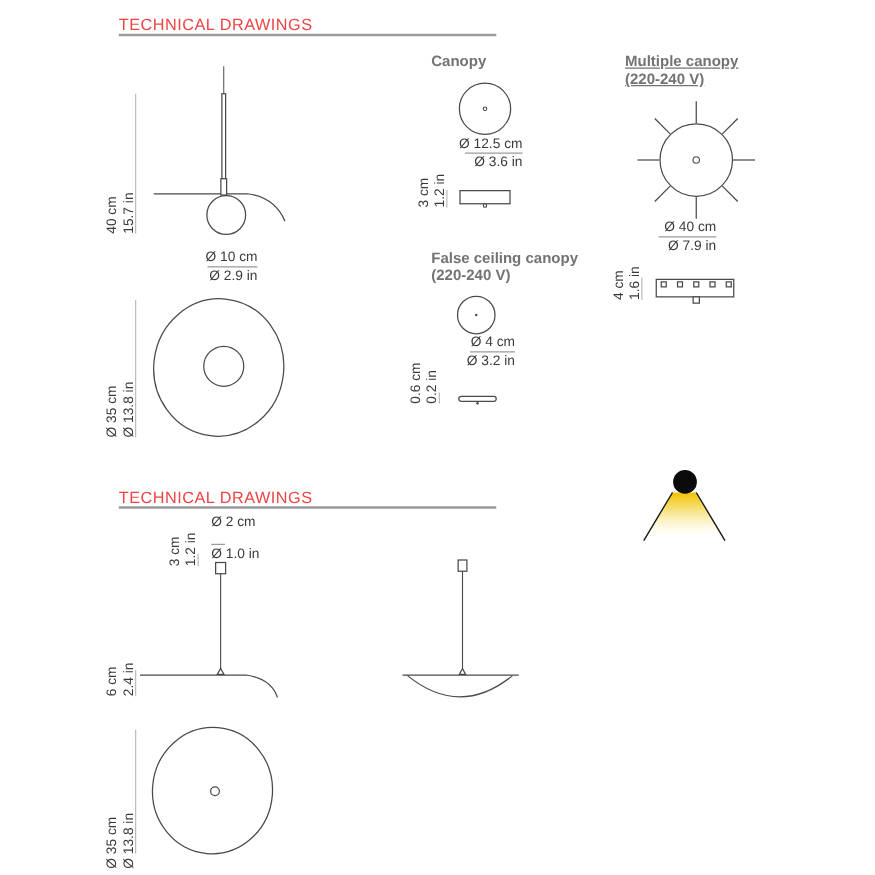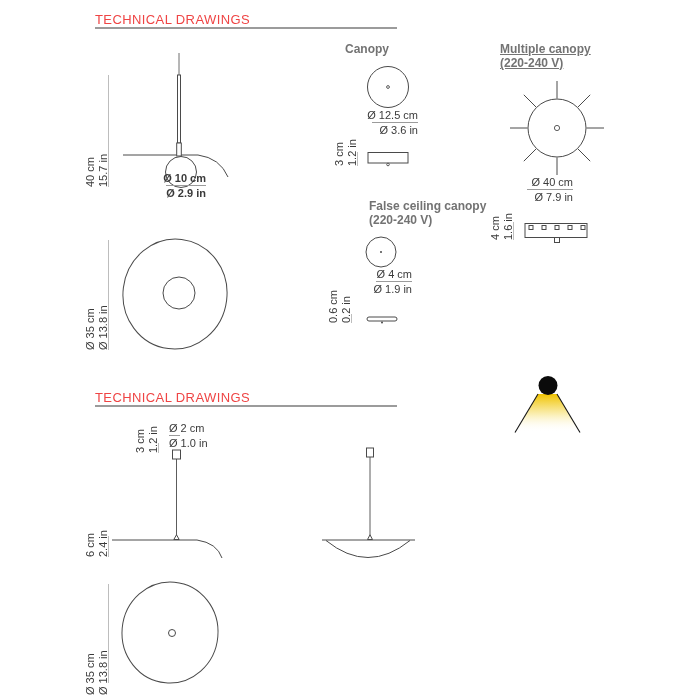--- a/index.html
+++ b/index.html
@@ -127,21 +127,21 @@
   <div class="h1" style="left:95px;top:390px;">TECHNICAL DRAWINGS</div>
   <div class="rule" style="left:95px;top:405px;width:302px;"></div>
 
   <div class="sub" style="left:345px;top:42px;">Canopy</div>
 
   <div class="sub" style="left:500px;top:42px;text-decoration:underline;">
     <div>Multiple canopy</div>
     <div>(220-240 V)</div>
   </div>
 
-  <div class="sub" style="left:345px;top:199px;margin-left:24px;">
+  <div class="sub" style="left:345px;top:199px;">
     <div>False ceiling canopy</div>
     <div>(220-240 V)</div>
   </div>
 
   <div class="lbl vlbl" style="left:96px;top:175px;">40 cm</div>
   <div class="vsep" style="left:107.5px;top:75px;height:112px;"></div>
   <div class="lbl vlbl" style="left:109px;top:175px;">15.7 in</div>
 
   <div class="lbl vlbl" style="left:96px;top:338px;">Ø 35 cm</div>
   <div class="vsep" style="left:107.5px;top:240px;height:110px;"></div>
@@ -164,41 +164,41 @@
   <div class="lbl vlbl" style="left:159px;top:441px;">1.2 in</div>
 
   <div class="lbl vlbl" style="left:96px;top:545px;">6 cm</div>
   <div class="vsep" style="left:107.5px;top:536px;height:21px;"></div>
   <div class="lbl vlbl" style="left:109px;top:545px;">2.4 in</div>
 
   <div class="lbl vlbl" style="left:96px;top:683px;">Ø 35 cm</div>
   <div class="vsep" style="left:107.5px;top:584px;height:99px;"></div>
   <div class="lbl vlbl" style="left:109px;top:683px;">Ø 13.8 in</div>
 
-  <div class="dimpair" style="left:160px;top:172px;width:46px;font-weight:bold;">
+  <div class="dimpair" style="left:160px;top:200px;width:46px;">
     <div>Ø 10 cm</div>
     <div class="bar" style="width:40px;"></div>
     <div>Ø 2.9 in</div>
   </div>
 
   <div class="dimpair" style="left:362px;top:109px;width:56px;">
     <div>Ø 12.5 cm</div>
     <div class="bar" style="width:46px;"></div>
     <div>Ø 3.6 in</div>
   </div>
 
   <div class="dimpair" style="left:517px;top:176px;width:56px;">
     <div>Ø 40 cm</div>
     <div class="bar" style="width:46px;"></div>
     <div>Ø 7.9 in</div>
   </div>
 
   <div class="dimpair" style="left:357px;top:268px;width:55px;">
     <div>Ø 4 cm</div>
     <div class="bar" style="width:36px;"></div>
-    <div>Ø 1.9 in</div>
-  </div>
-
-  <div class="lbl" style="left:169px;top:422px;">Ø 2 cm</div>
+    <div>Ø 3.2 in</div>
+  </div>
+
+  <div class="lbl" style="left:169px;top:412px;">Ø 2 cm</div>
   <div class="hsep" style="left:169px;top:435px;width:11px;"></div>
   <div class="lbl" style="left:169px;top:437px;">Ø 1.0 in</div>
 
 </div>
 
 </body></html>

